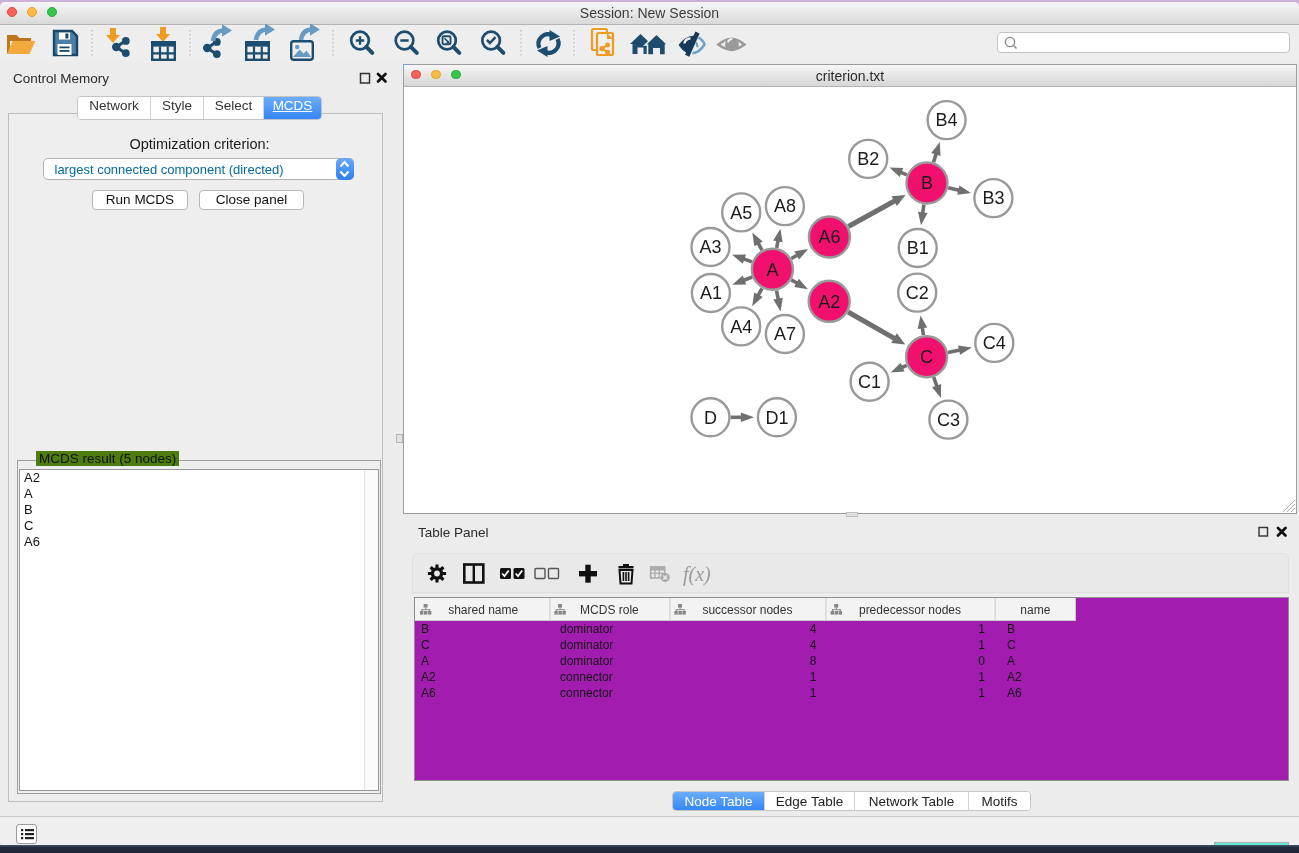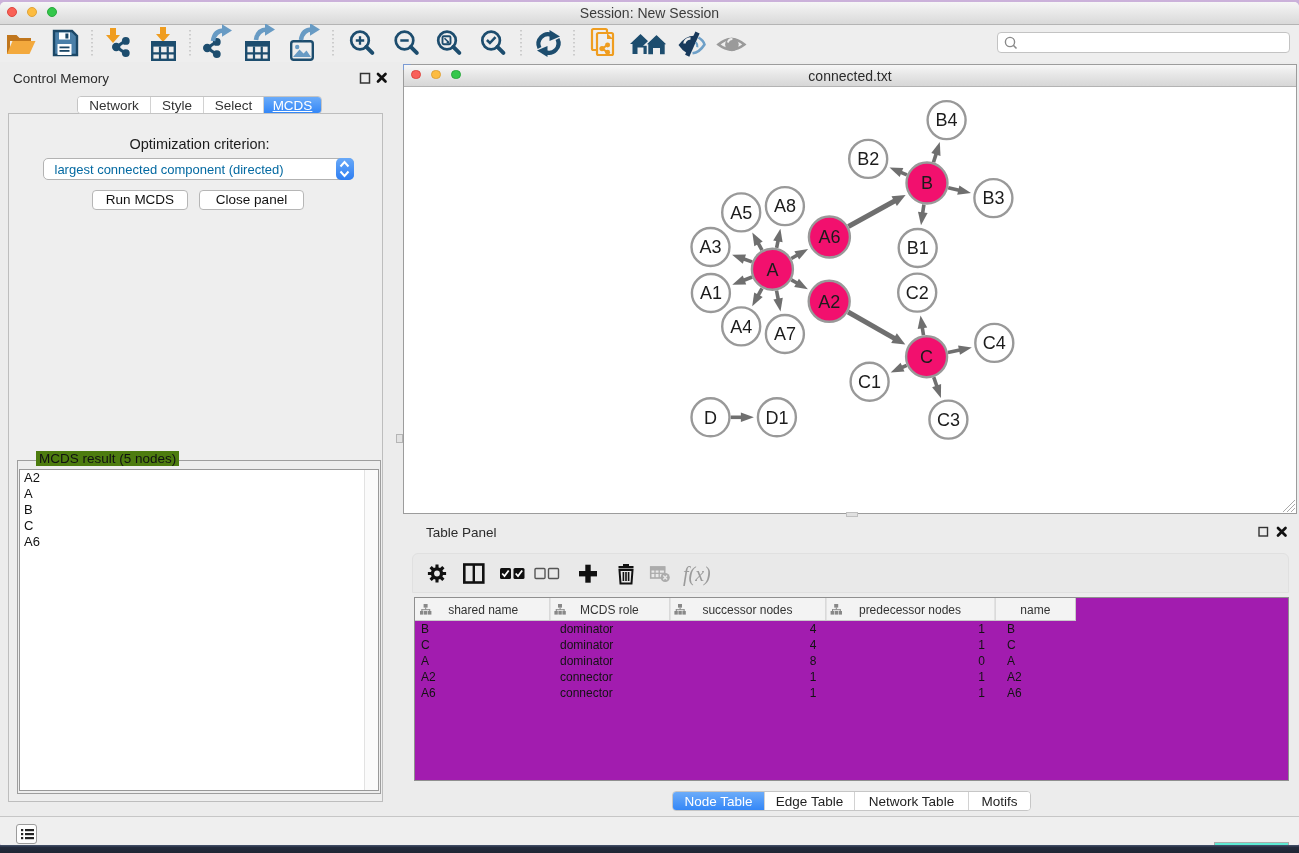--- a/index.html
+++ b/index.html
@@ -21,21 +21,21 @@
 #tl-y { left:27px; background:#fdbc40; border:1px solid #dfa339; }
 #tl-g { left:47px; background:#34c74b; border:1px solid #2aa83d; }
 
 #toolbar { position:absolute; left:0; top:23px; width:1299px; height:37px; background:#eeeeee; }
 #searchbox { position:absolute; left:997px; top:7px; width:293px; height:21px;
   background:#fff; border:1px solid #c3c3c3; border-radius:4px; }
 
 #cp-title { position:absolute; left:13px; top:68.5px; font-size:13.5px; color:#2b2b2b; }
 #cp-box { position:absolute; left:8px; top:111px; width:375px; height:689px;
   border:1px solid #bdbdbd; background:#eeeeee; }
-#cp-tabs { position:absolute; left:77px; top:94px; height:18px; display:flex;
+#cp-tabs { position:absolute; left:77px; top:94px; height:24px; display:flex;
   border:1px solid #c4c4c4; border-radius:4px; overflow:hidden; background:#fff; z-index:5; }
 #cp-tabs .seg { font-size:13.5px; color:#333; text-align:center; line-height:17px;
   border-right:1px solid #d2d2d2; background:#fff; }
 #cp-tabs .seg:last-child { border-right:none; }
 #cp-tabs .seg.sel { background:linear-gradient(180deg,#6cacf9 0%,#3487f7 100%); color:#fff;text-decoration:underline; }
 #opt-label { position:absolute; left:12px; top:133.5px; width:375px; text-align:center;
   font-size:14.5px; color:#1c1c1c; }
 #opt-select { position:absolute; left:42.5px; top:156px; width:311px; height:22px;
   background:#fff; border:1px solid #b2b2b2; border-radius:5px; }
 #opt-select .txt { position:absolute; left:11px; top:3px; font-size:13px; color:#0369a1; }
@@ -61,21 +61,21 @@
 #net-titlebar { position:absolute; left:0; top:0; width:100%; height:22px;
   background:linear-gradient(180deg,#f7f7f7 0%,#e7e7e7 45%,#d7d7d7 100%);
   border-bottom:1px solid #b3b3b3; }
 #net-titlebar .title { position:absolute; left:0; right:0; top:2.5px; text-align:center;
   font-size:14px; color:#2b2b2b; }
 .ntl { position:absolute; top:4.5px; width:9.5px; height:9.5px; border-radius:50%; }
 #ntl-r { left:7px;  background:#f9605a; border:1px solid #dd4741; }
 #ntl-y { left:27px; background:#fdbc40; border:1px solid #dfa339; }
 #ntl-g { left:47px; background:#34c74b; border:1px solid #2aa83d; }
 
-#tp-title { position:absolute; left:418px; top:522.5px; font-size:13.5px; color:#2b2b2b;margin-left:8px; }
+#tp-title { position:absolute; left:418px; top:522.5px; font-size:13.5px; color:#2b2b2b; }
 #tp-toolbar { position:absolute; left:412px; top:551px; width:877px; height:40px;
   background:#e9e9e9; border:1px solid #e0e0e0; border-radius:6px 6px 0 0; }
 #tp-table { position:absolute; left:414px; top:595px; width:875px; height:184px;
   background:#a21caf; border:1px solid #8f8f8f; }
 #tp-header { position:absolute; left:0; top:0; width:661px; height:23px;
   background:#f3f3f3; border-bottom:1px solid #c9c9c9; border-right:1px solid #c9c9c9; }
 
 #bot-tabs { position:absolute; left:672px; top:789px; height:20px; display:flex;
   border:1px solid #c6c6c6; border-radius:4px; overflow:hidden; background:#ffffff; }
 #bot-tabs .seg { font-size:13.5px; color:#222; text-align:center; line-height:19px;
@@ -276,21 +276,21 @@
   </div>
 
   <div id="netwin">
       <svg class="abs" style="left:-1px;top:-1px;" width="8" height="6">
         <path d="M0 6 L0 0 L8 0 L6 2 L2 2 L2 6 Z" fill="#7b9bd4"></path>
       </svg>
     <div id="net-titlebar">
       <div class="ntl" id="ntl-r"></div>
         <div class="ntl" id="ntl-y"></div>
         <div class="ntl" id="ntl-g"></div>
-      <div class="title">connected.txt</div>
+      <div class="title">criterion.txt</div>
     </div>
     <svg class="abs" style="left:0px;top:22px;" width="892" height="426" viewBox="0 0 892 426">
 <line x1="348.2" y1="190.0" x2="338.6" y2="193.7" stroke="#6f6f6f" stroke-width="3.6"></line>
 <polygon points="328.3,197.7 338.7,188.5 342.2,197.5" fill="#6f6f6f"></polygon>
 <line x1="348.0" y1="174.9" x2="338.5" y2="171.5" stroke="#6f6f6f" stroke-width="3.6"></line>
 <polygon points="328.1,167.8 342.0,167.6 338.8,176.7" fill="#6f6f6f"></polygon>
 <line x1="358.0" y1="201.3" x2="353.5" y2="209.6" stroke="#6f6f6f" stroke-width="3.6"></line>
 <polygon points="348.2,219.2 350.2,205.5 358.7,210.1" fill="#6f6f6f"></polygon>
 <line x1="358.0" y1="163.2" x2="353.6" y2="155.2" stroke="#6f6f6f" stroke-width="3.6"></line>
 <polygon points="348.3,145.6 358.7,154.6 350.3,159.3" fill="#6f6f6f"></polygon>

